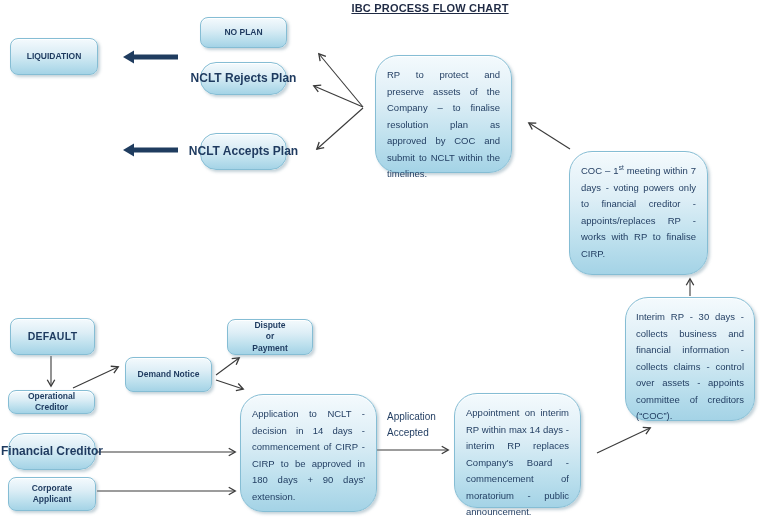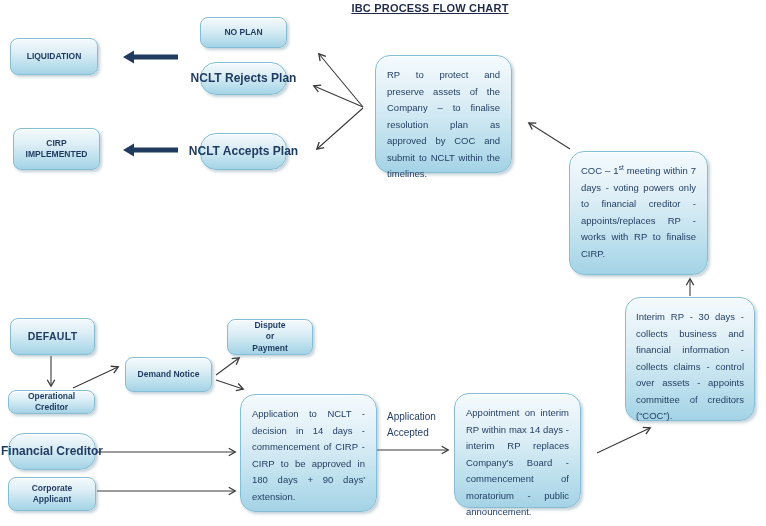--- a/index.html
+++ b/index.html
@@ -20,21 +20,21 @@
     color:var(--ink);
   }
   .small{
     border-radius:8px; font-weight:bold; font-size:8.5px; line-height:1.35;
     display:flex; align-items:center; justify-content:center; text-align:center;
     padding:8px 6px;
   }
   .small.nowrap{white-space:nowrap; font-size:12px; padding:8px 0;border-radius:16px;}
   .small.big{font-size:10.5px; letter-spacing:.3px;align-items:center;}
   .para{
-    border-radius:15px; font-size:9.5px; line-height:16.5px;
+    border-radius:23px; font-size:9.5px; line-height:16.5px;
     text-align:justify; padding:11px 11px 8px 11px;
   }
   .para sup{font-size:6.5px; line-height:0;}
   .para b{font-weight:normal;}
 
   .float-label{
     position:absolute; color:var(--ink); font-size:10px; line-height:16px;padding-left:10px;
   }
 
   svg.overlay{position:absolute; left:0; top:0; pointer-events:none;}
@@ -82,23 +82,20 @@
     <g>
       <rect x="133" y="147.5" width="45" height="5" class="blk"></rect>
       <polygon points="123,150 134,143.5 134,156.5" class="blk"></polygon>
     </g>
   </svg>
 
   <div class="node small" style="left:10px;top:38px;width:88px;height:37px">
     <span>LIQUIDATION</span>
   </div>
 
-  <div class="node small" style="left:13px;top:128px;width:87px;height:42px;padding:2px 14px">
-    <span>CIRP IMPLEMENTED</span>
-  </div>
 
   <div class="node small" style="left:200px;top:17px;width:87px;height:31px">
     <span>NO PLAN</span>
   </div>
 
   <div class="node small nowrap" style="left:200px;top:62px;width:87px;height:33px">
     <span>NCLT Rejects Plan</span>
   </div>
 
   <div class="node small nowrap" style="left:200px;top:133px;width:87px;height:37px">

